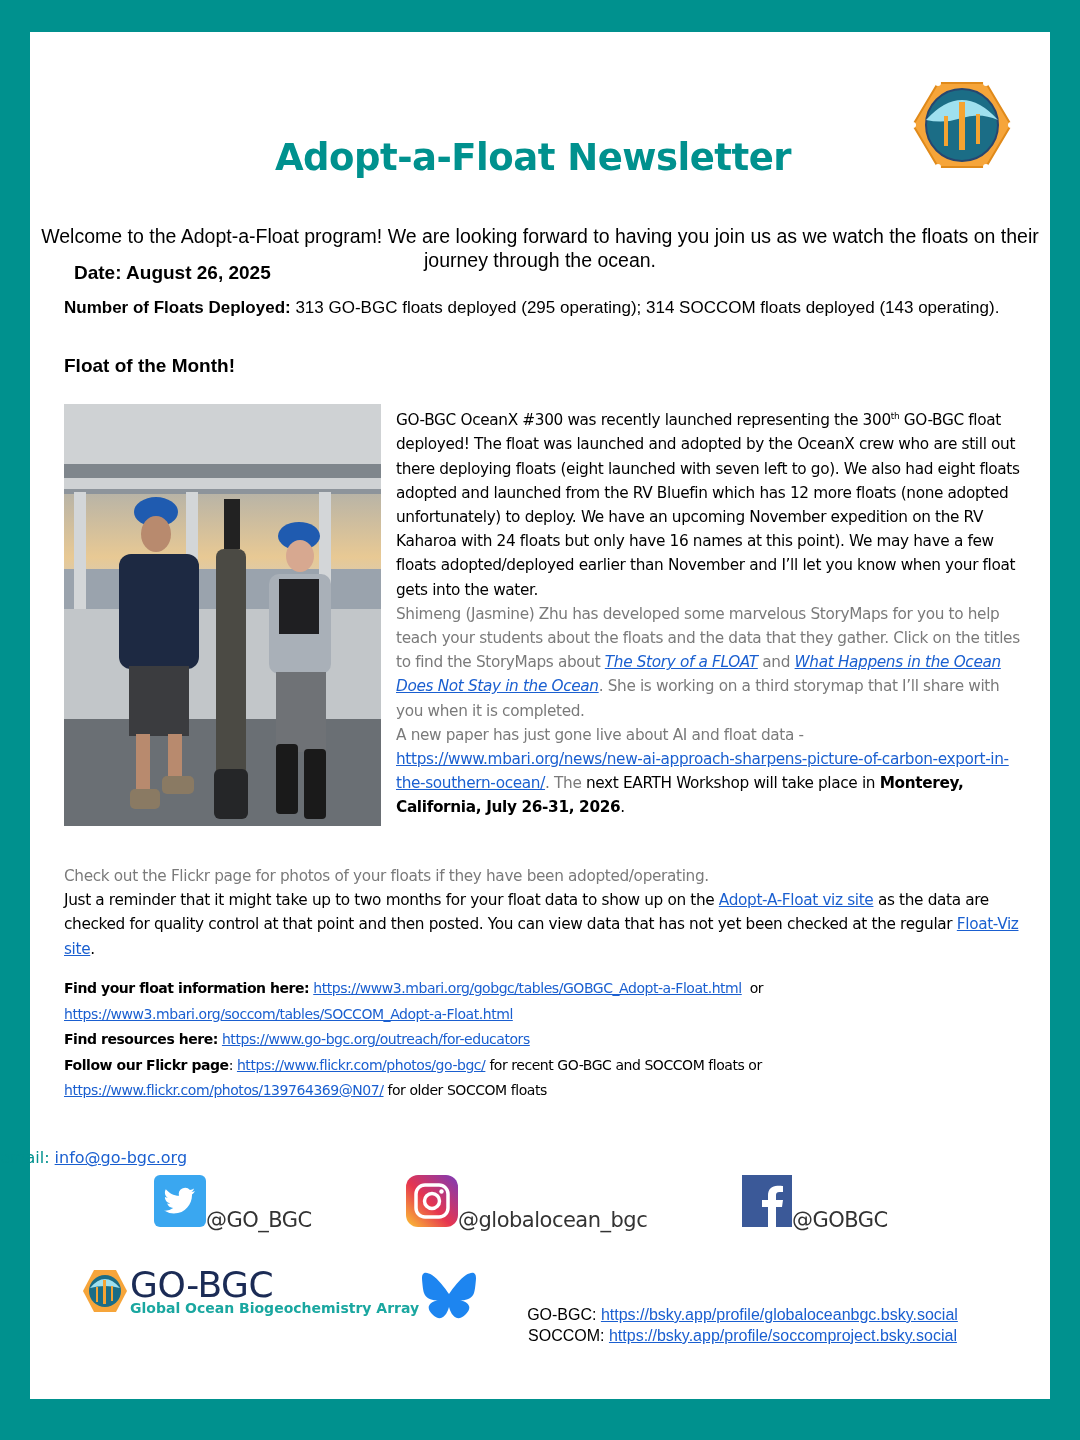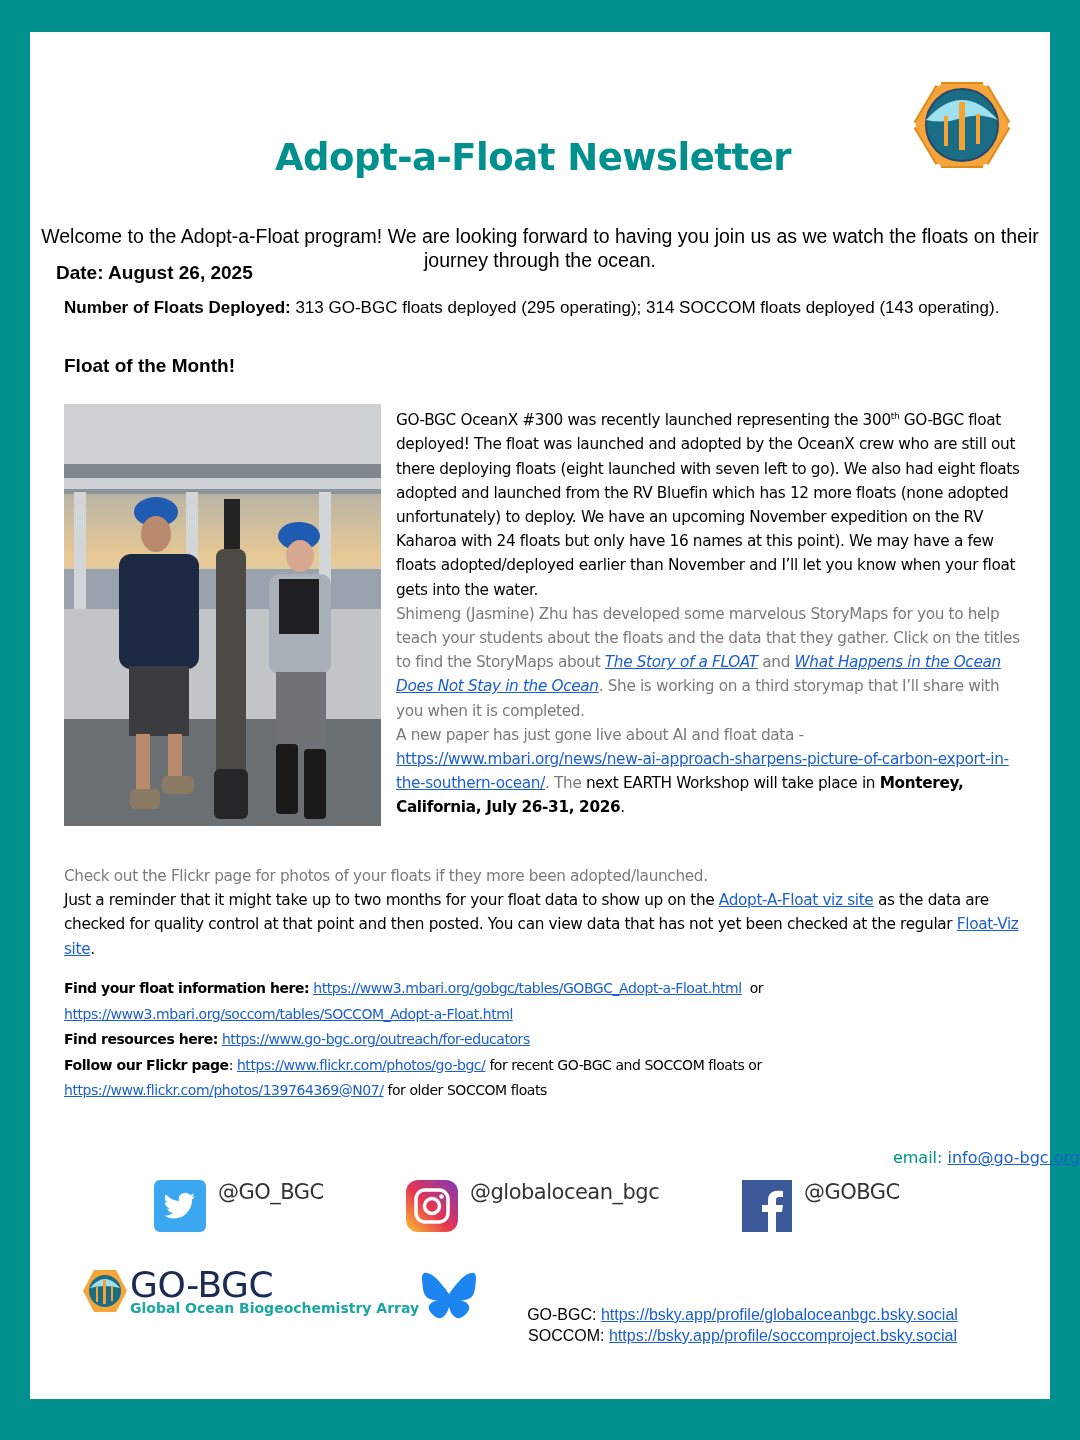--- a/index.html
+++ b/index.html
@@ -3,34 +3,34 @@
 <meta charset="utf-8">
 <style>
   * { box-sizing: border-box; margin: 0; padding: 0; }
   html, body { width: 1080px; height: 1440px; overflow: hidden; }
   body { background: #00918e; position: relative; font-family: "Liberation Sans", sans-serif; color: #000; }
   .page { position: absolute; left: 30px; top: 32px; width: 1020px; height: 1367px; background: #fff; }
   .abs { position: absolute; }
   .title { left: 0; width: 1066px; top: 136px; text-align: center; font-family: "DejaVu Sans", sans-serif; font-weight: bold; font-size: 37px; color: #00918e; letter-spacing: -0.5px; }
   .logo-top { left: 910px; top: 80px; width: 104px; height: 90px; }
   .welcome { left: 40px; width: 1000px; top: 188px; text-align: center; font-size: 19.5px; line-height: 24px; margin-top: 36px; }
-  .date { left: 56px; top: 262px; font-size: 19px; font-weight: bold; }
+  .date { left: 74px; top: 262px; font-size: 19px; font-weight: bold; }
   .floats { left: 64px; top: 296px; width: 960px; font-size: 17px; line-height: 24px; }
   .fotm { left: 64px; top: 355px; font-size: 19px; font-weight: bold; }
   .photo { left: 64px; top: 404px; width: 317px; height: 422px; overflow: hidden; }
   .body-text { font-family: "DejaVu Sans", sans-serif; font-size: 15.3px; line-height: 24.2px; letter-spacing: -0.35px; }
   .story { left: 396px; top: 404px; width: 630px; }
   .gray { color: #7a7a7a; }
   .link { color: #1a5fd0; text-decoration: underline; }
   .story .ital { font-style: italic; margin-top: 40px; }
   .flickr-note { left: 64px; top: 864px; width: 970px; }
   .find { left: 64px; top: 976px; width: 980px; font-family: "DejaVu Sans", sans-serif; font-size: 14px; line-height: 25.5px; letter-spacing: -0.45px; }
   .find b { font-weight: bold; }
-  .email { left: 0; width: 1080px; top: 1148px; text-align: right; font-family: "DejaVu Sans", sans-serif; font-size: 16px; color: #00918e; }
-  .social { top: 1180px; height: 52px; display: flex; align-items: flex-start; gap: 12px; font-family: "DejaVu Sans", sans-serif; font-size: 21px; color: #333; letter-spacing: -0.5px; }
+  .email { left: 0; width: 1080px; top: 1148px; text-align: left; font-family: "DejaVu Sans", sans-serif; font-size: 16px; color: #00918e; }
+  .social { top: 1180px; height: 52px; display: flex; align-items: flex-end; font-family: "DejaVu Sans", sans-serif; font-size: 21px; color: #333; letter-spacing: -0.5px; }
   .gobgc-logo { left: 82px; top: 1268px; width: 310px; height: 50px; }
   .gobgc-name { position: absolute; left: 48px; top: -4px; font-family: "DejaVu Sans", sans-serif; font-weight: normal; font-size: 36px; color: #1b2b55; letter-spacing: -0.5px; }
   .gobgc-sub { position: absolute; left: 48px; top: 32px; font-family: "DejaVu Sans", sans-serif; font-weight: bold; font-size: 14px; color: #1aa7a0; white-space: nowrap; }
   .bsky { left: 420px; top: 1272px; width: 58px; height: 52px; }
   .bsky-links { left: 480px; top: 1304px; width: 525px; text-align: center; font-size: 16px; line-height: 21px; }
 </style>
 </head>
 <body>
 
 <div class="page"></div>
@@ -104,21 +104,21 @@
   </svg>
 </div>
 
 <div class="abs story body-text">
   <p><span>GO-BGC OceanX #300 was recently launched representing the 300</span><sup style="font-size:9px">th</sup><span> GO-BGC float deployed! The float was launched and adopted by the OceanX crew who are still out there deploying floats (eight launched with seven left to go). We also had eight floats adopted and launched from the RV Bluefin which has 12 more floats (none adopted unfortunately) to deploy. We have an upcoming November expedition on the RV Kaharoa with 24 floats but only have 16 names at this point). We may have a few floats adopted/deployed earlier than November and I’ll let you know when your float gets into the water.</span></p>
   <p class="gray"><span>Shimeng (Jasmine) Zhu has developed some marvelous StoryMaps for you to help teach your students about the floats and the data that they gather. Click on the titles to find the StoryMaps about </span><a class="link ital">The Story of a FLOAT</a><span> and </span><a class="link ital">What Happens in the Ocean Does Not Stay in the Ocean</a><span>. She is working on a third storymap that I’ll share with you when it is completed.</span></p>
   <p><span class="gray">A new paper has just gone live about AI and float data - </span><a class="link">https://www.mbari.org/news/new-ai-approach-sharpens-picture-of-carbon-export-in-the-southern-ocean/</a><span class="gray">. The</span><span> next EARTH Workshop will take place in </span><b>Monterey, California, July 26-31, 2026</b><span>.</span></p>
 </div>
 
 <div class="abs flickr-note body-text">
-  <p class="gray">Check out the Flickr page for photos of your floats if they more been adopted/launched.</p>
+  <p class="gray">Check out the Flickr page for photos of your floats if they have been adopted/operating.</p>
   <p><span>Just a reminder that it might take up to two months for your float data to show up on the </span><a class="link">Adopt-A-Float viz site</a><span> as the data are checked for quality control at that point and then posted. You can view data that has not yet been checked at the regular </span><a class="link">Float-Viz site</a><span>.</span></p>
 </div>
 
 <div class="abs find">
   <p><b>Find your float information here:</b> <a class="link">https://www3.mbari.org/gobgc/tables/GOBGC_Adopt-a-Float.html</a><span style="white-space:pre">  or</span><br><a class="link">https://www3.mbari.org/soccom/tables/SOCCOM_Adopt-a-Float.html</a></p>
   <p><b>Find resources here:</b> <a class="link">https://www.go-bgc.org/outreach/for-educators</a></p>
   <p><b>Follow our Flickr page</b><span>:</span> <a class="link">https://www.flickr.com/photos/go-bgc/</a><span> for recent GO-BGC and SOCCOM floats or </span><a class="link">https://www.flickr.com/photos/139764369@N07/</a><span> for older SOCCOM floats</span></p>
 </div>
 
 <div class="abs email"><span>email: </span><a class="link">info@go-bgc.org</a></div>

